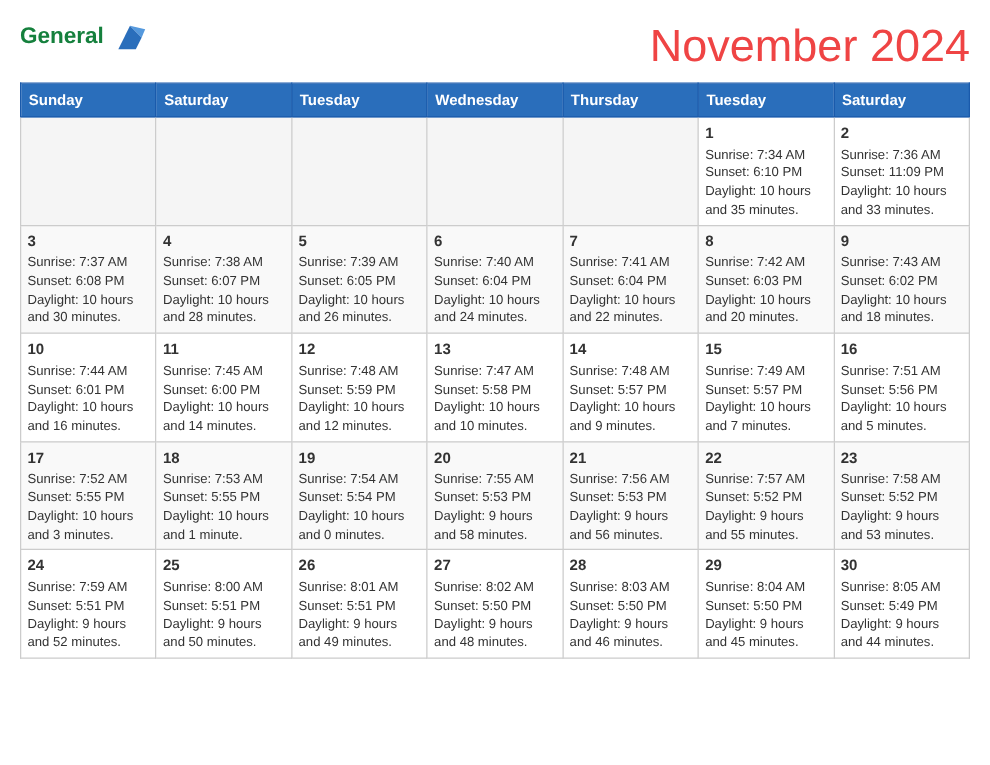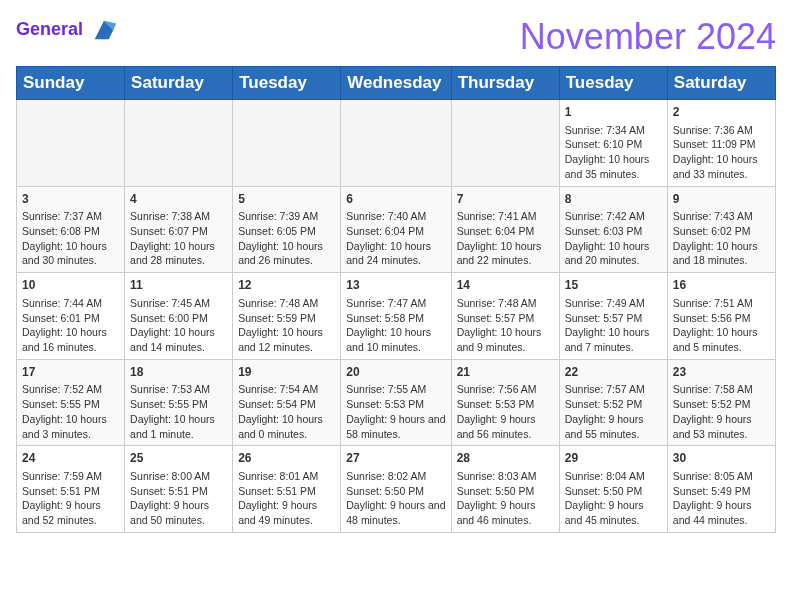--- a/index.html
+++ b/index.html
@@ -21,51 +21,51 @@
       align-items: center;
       gap: 0;
     }
     .logo-text {
       font-size: 18px;
       font-weight: bold;
       color: #333;
       line-height: 1.1;
     }
     .logo-text span {
-      color: #6d28d9;
+      color: #15803d;
     }
     .logo-icon {
       width: 28px;
       height: 28px;
       margin-left: 2px;
     }
     .title-block {
       text-align: right;
     }
     .month-title {
       font-size: 36px;
       font-weight: normal;
-      color: #8b5cf6;
+      color: #ef4444;
       text-align: right;
     }
     .location {
       font-size: 14px;
       color: #555;
     }
     table {
       width: 100%;
       border-collapse: collapse;
       font-size: 11px;
     }
     th {
       background-color: #2a6ebb;
       color: white;
       text-align: left;
       padding: 6px 6px;
-      font-size: 17px;
+      font-size: 12px;
       font-weight: bold;
       border: 1px solid #1a5aab;
     }
     td {
       border: 1px solid #ccc;
       vertical-align: top;
       padding: 4px 5px;
       width: 105px;
       min-height: 80px;
       height: 80px;

